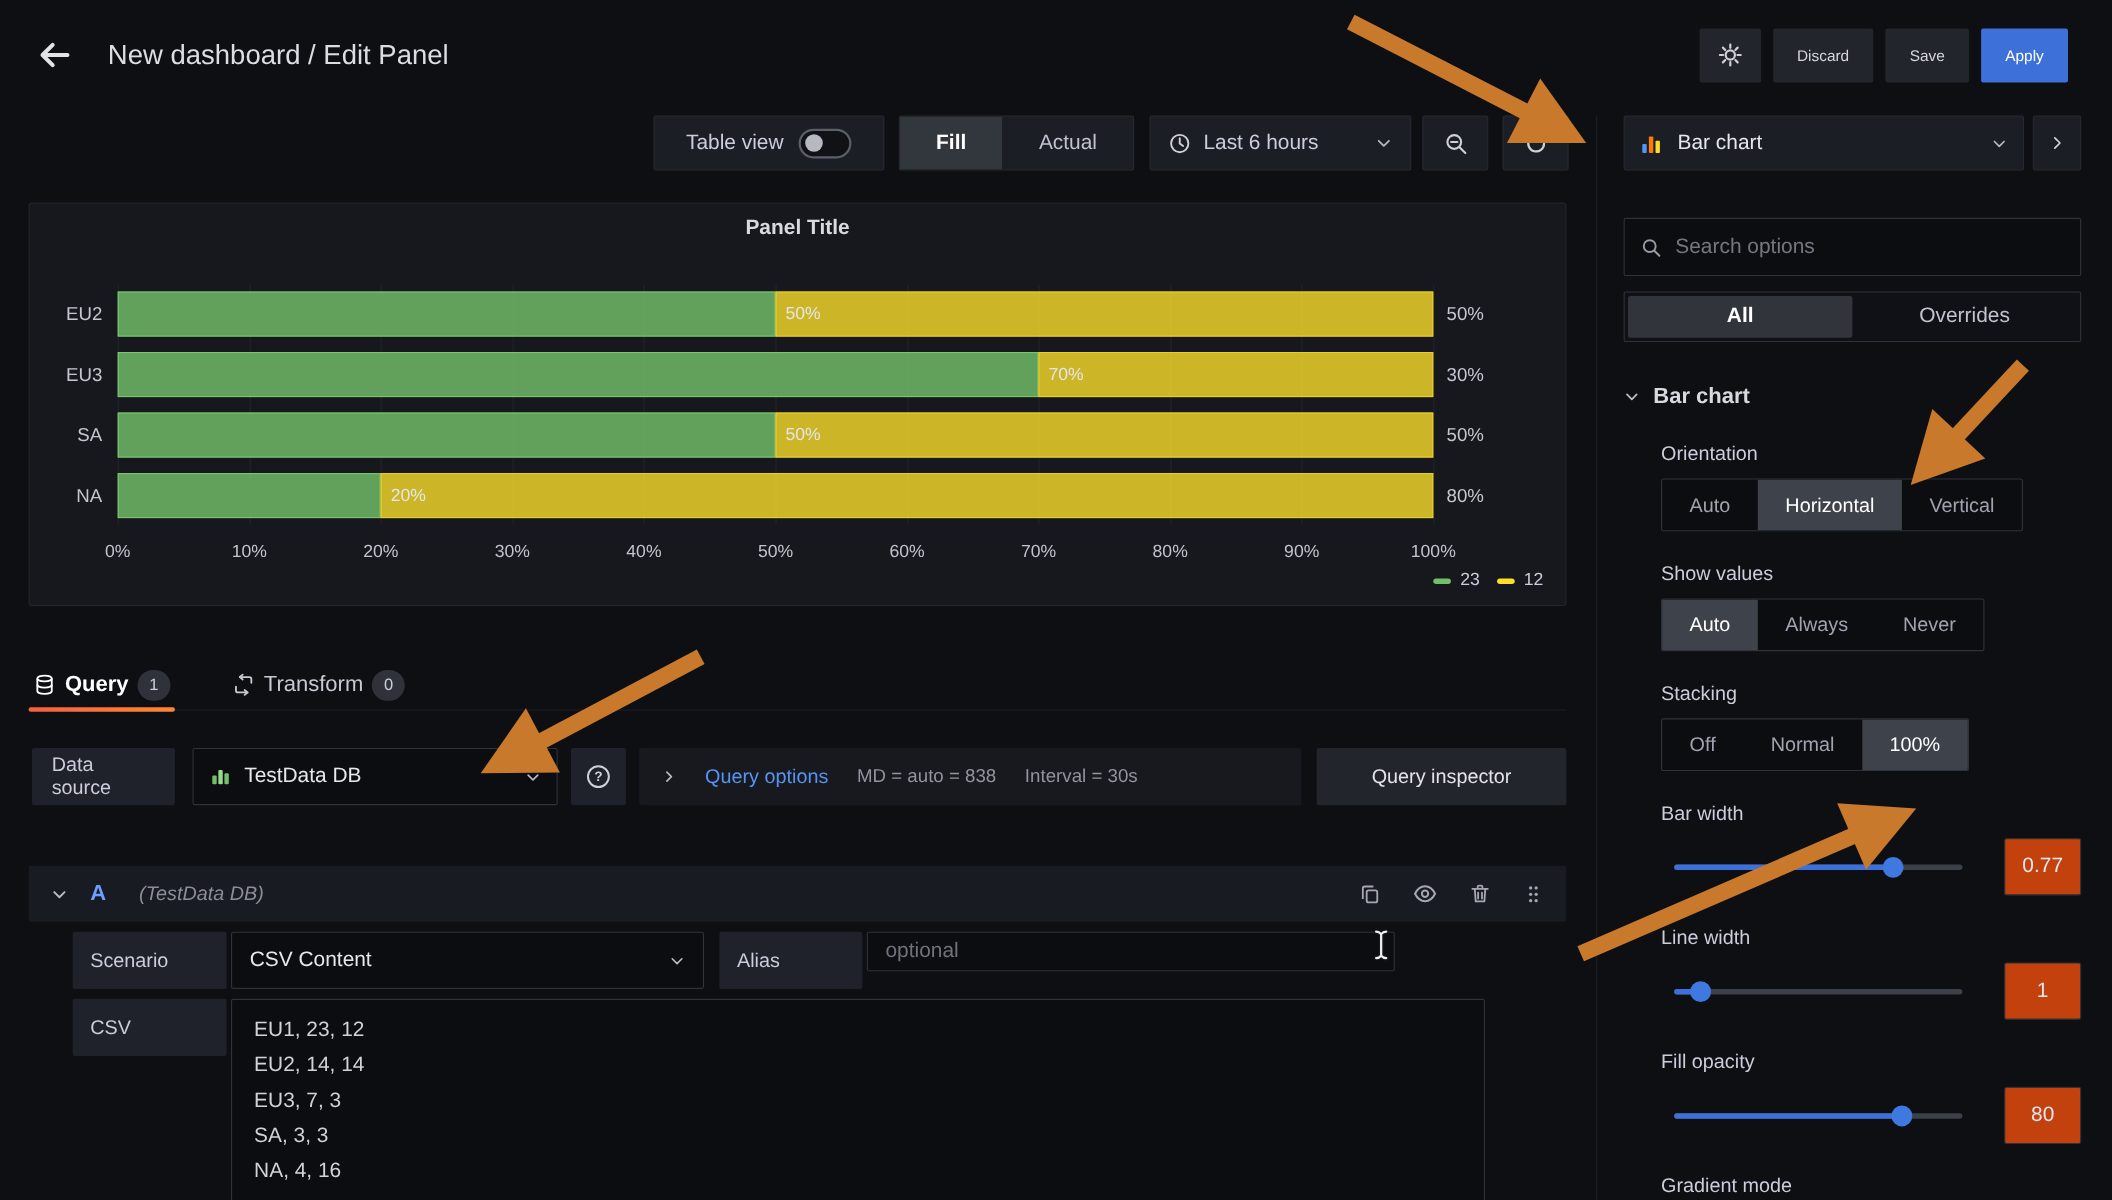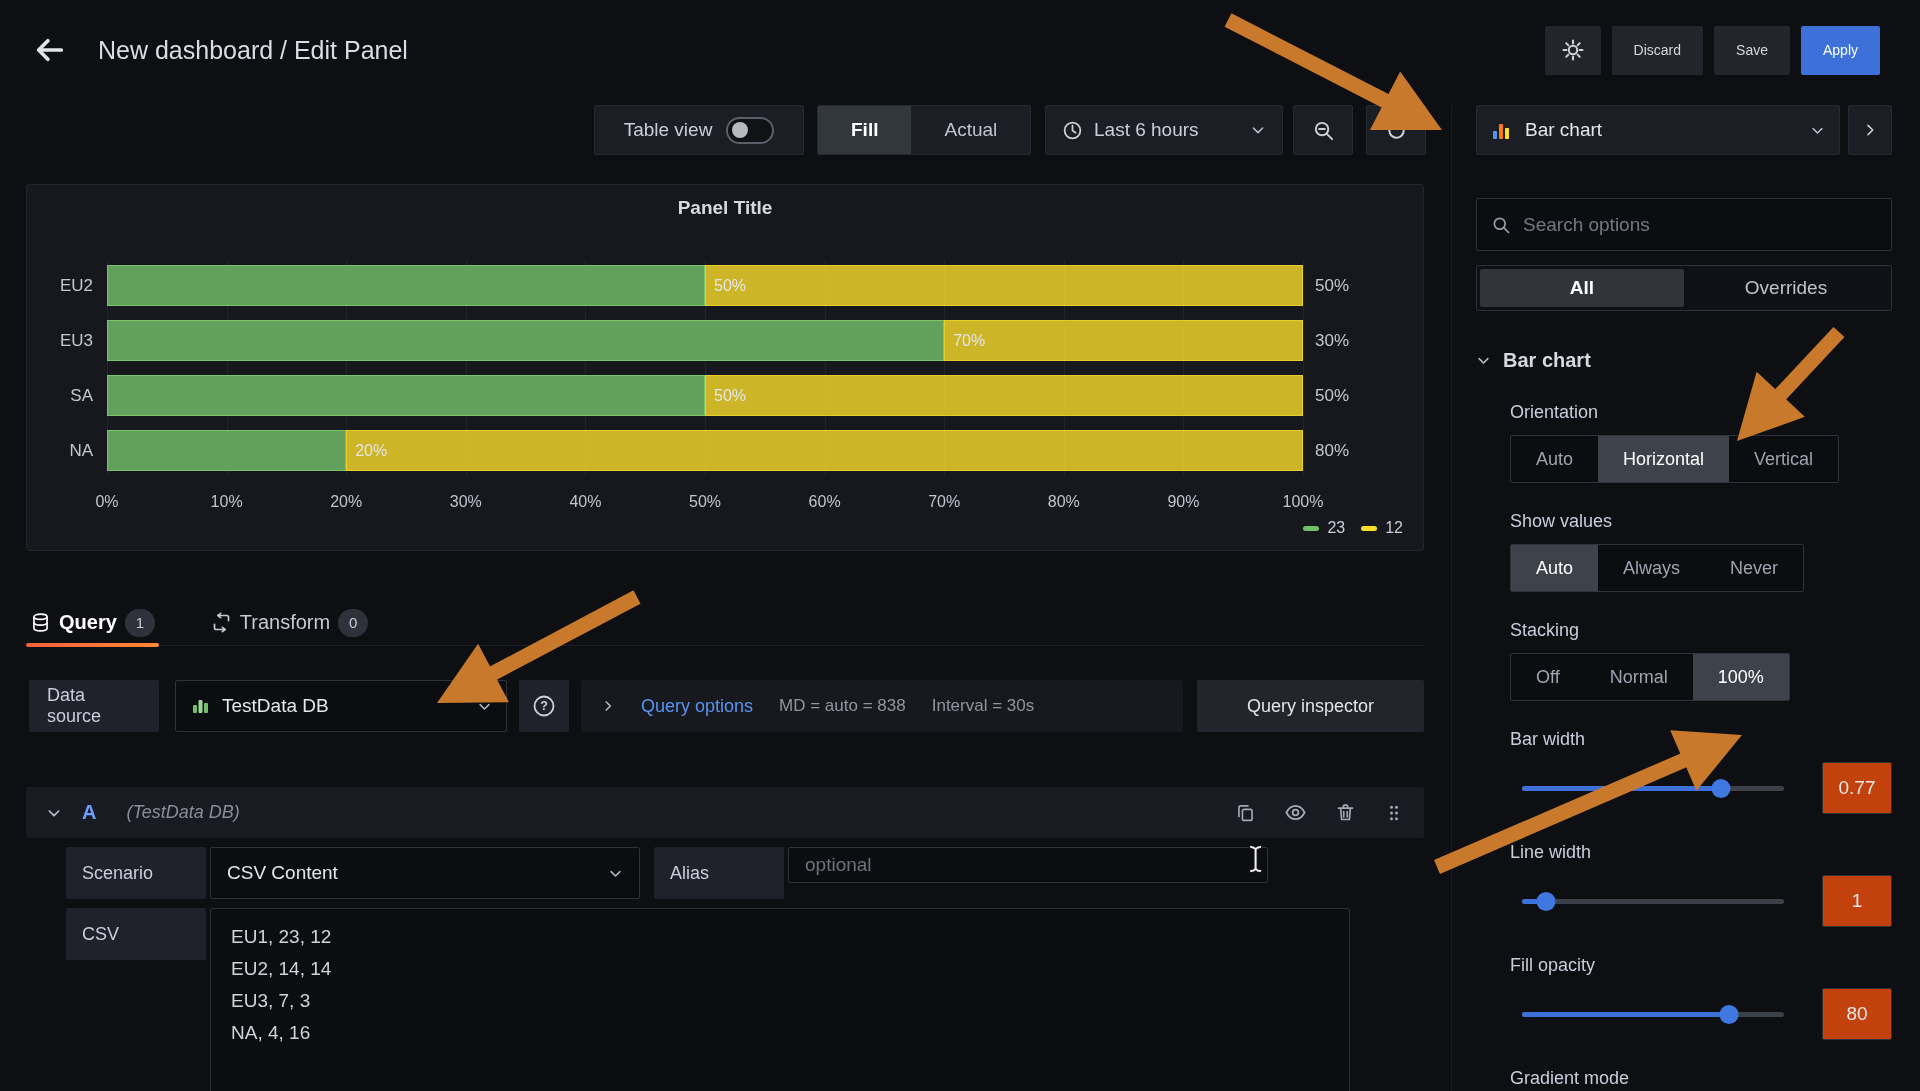--- a/index.html
+++ b/index.html
@@ -358,20 +358,21 @@
       <span>optional</span>
     </div>
   </div>
 
   <div class="fld-row">
     <div class="fld-label">CSV</div>
     <div class="csv-box" id="csv-box">
         <div class="csv-line">EU1, 23, 12</div>
         <div class="csv-line">EU2, 14, 14</div>
         <div class="csv-line">EU3, 7, 3</div>
+        <div class="csv-line">SA, 3, 3</div>
         <div class="csv-line">NA, 4, 16</div>
       </div>
   </div>
 </section>
 
 <aside class="sidebar">
   <div class="viz-row">
     <div class="viz-picker">
       <svg width="22" height="22" viewBox="0 0 22 22">
         <rect x="2" y="12" width="4" height="8" rx="0.8" fill="#5794f2"></rect>

